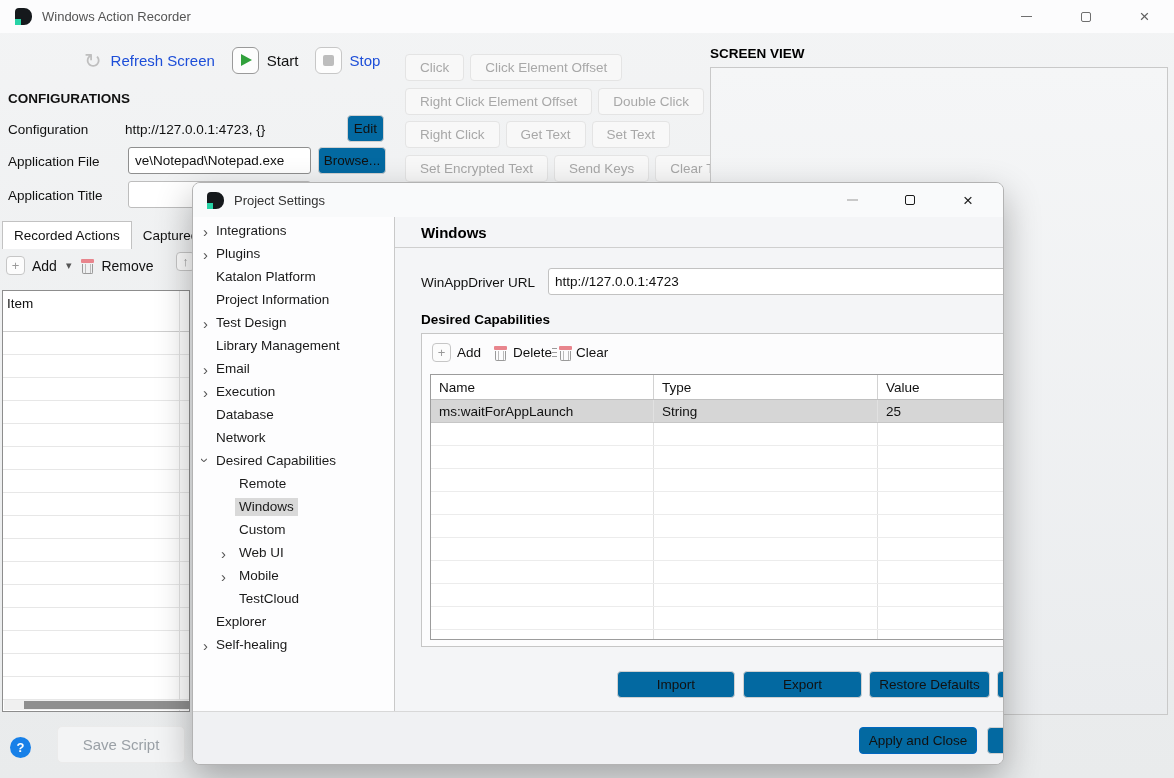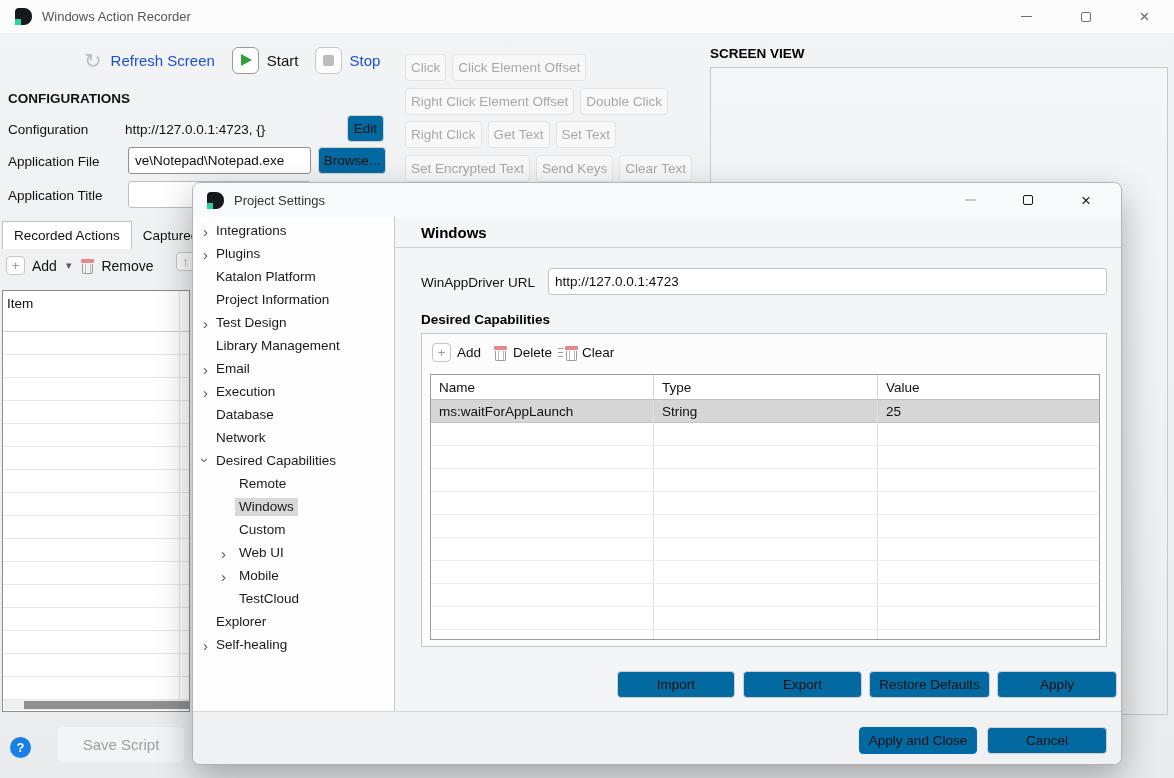--- a/index.html
+++ b/index.html
@@ -26,21 +26,21 @@
 .tool-label.dark{color:#111}
 .iconsq{width:27px;height:27px;border:1.5px solid #9a9a9a;border-radius:6px;background:#fdfdfd;display:flex;align-items:center;justify-content:center}
 .iconsq.dis{border-color:#c7c7c7}
 .tri{width:0;height:0;border-left:11px solid #31a13c;border-top:6.5px solid transparent;border-bottom:6.5px solid transparent;margin-left:2px}
 .stopsq{width:11px;height:11px;background:#bdbdbd;border-radius:2px}
 .tsp{margin:0 9px 0 0}
 
 
 .abtns{position:absolute;left:405px;top:54px}
 .abrow{display:flex;gap:6px;margin-bottom:6.5px}
-.abtn{height:27px;padding:0 5px;display:inline-flex;align-items:center;background:#f8f8f8;border:1px solid #e4e4e4;border-radius:4px;color:#a8a8a8;white-space:nowrap}
+.abtn{height:27px;padding:0 14px;display:inline-flex;align-items:center;background:#f8f8f8;border:1px solid #e4e4e4;border-radius:4px;color:#a8a8a8;white-space:nowrap}
 
 
 .sv-label{position:absolute;left:710px;top:46px;font-weight:bold;color:#000}
 .sv-box{position:absolute;left:710px;top:67px;width:458px;height:648px;border:1px solid #c9c9c9;background:linear-gradient(180deg,#f5f6f7,#eaecee)}
 
 
 .cfg-h{position:absolute;left:8px;top:91px;font-weight:bold}
 .flabel{position:absolute;left:8px}
 .fvalue{position:absolute;left:125px}
 .btn{display:flex;align-items:center;justify-content:center;background:#0369a1;border:1px solid #d0d0d0;border-radius:4px;color:#111;white-space:nowrap}
@@ -71,21 +71,21 @@
 .mrow{height:23px;border-bottom:1px solid #e7e7e7}
 .colline{position:absolute;top:0;bottom:0;left:176px;width:1px;background:#e2e2e2}
 .hscroll{position:absolute;left:1px;right:1px;bottom:1px;height:10px;background:#f0f0f0}
 .hthumb{position:absolute;left:20px;top:1px;height:8px;width:166px;background:#8f8f8f}
 
 
 .help-ic{position:absolute;left:10px;top:737px;width:21px;height:21px;border-radius:50%;background:#1780e8;color:#fff;font-weight:bold;font-size:13px;display:flex;align-items:center;justify-content:center}
 .save-btn{position:absolute;left:57px;top:726px;width:128px;height:37px;background:#f3f4f5;border:1px solid #ebebeb;border-radius:5px;color:#9aa0a6;font-size:15px;display:flex;align-items:center;justify-content:center}
 
 
-.modal{position:absolute;left:192px;top:182px;width:930px;height:583px;background:#f5f6f7;border:1px solid #b3b3b3;border-radius:8px;box-shadow:0 14px 36px rgba(0,0,0,.30);overflow:hidden;z-index:10}
+.modal{position:absolute;left:192px;top:182px;width:812px;height:583px;background:#f5f6f7;border:1px solid #b3b3b3;border-radius:8px;box-shadow:0 14px 36px rgba(0,0,0,.30);overflow:hidden;z-index:10}
 .m-title{position:relative;height:34px;background:#f9fafb;display:flex;align-items:center}
 .m-title .k-logo{margin-left:14px}
 .m-title .mtitle{margin-left:10px;font-size:13px;color:#333}
 .m-controls{position:absolute;right:6px;top:0;height:34px;display:flex}
 .m-controls .wc{width:58px;color:#1a1a1a}
 .m-controls .wc.dis .bar{background:#c9c9c9}
 .m-controls .wc .bar{background:#8f8f8f}
 .m-controls .wc .box{border-color:#1a1a1a;border-width:1.6px}
 
 
@@ -328,21 +328,21 @@
     <div class="url-lbl">WinAppDriver URL</div>
     <input class="inp url-inp" value="http://127.0.0.1:4723" style="">
 
     <div class="dc-h">Desired Capabilities</div>
 
     <div class="gbox">
       <div class="g-tb">
         <span class="iconbox">+</span>
         <span class="tb-txt" style="margin-right:13px">Add</span>
         <span class="trash"></span>
-        <span class="tb-txt" style="margin-right:6px">Delete</span>
+        <span class="tb-txt" style="margin-right:0">Delete</span>
         <span class="clr-lines"></span>
           <span class="trash"></span>
         <span class="tb-txt" style="margin-left:4px">Clear</span>
       </div>
 
       <div class="ctable">
         <div class="crow h">
           <div class="ccell c1">Name</div>
           <div class="ccell c2">Type</div>
           <div class="ccell c3">Value</div>

